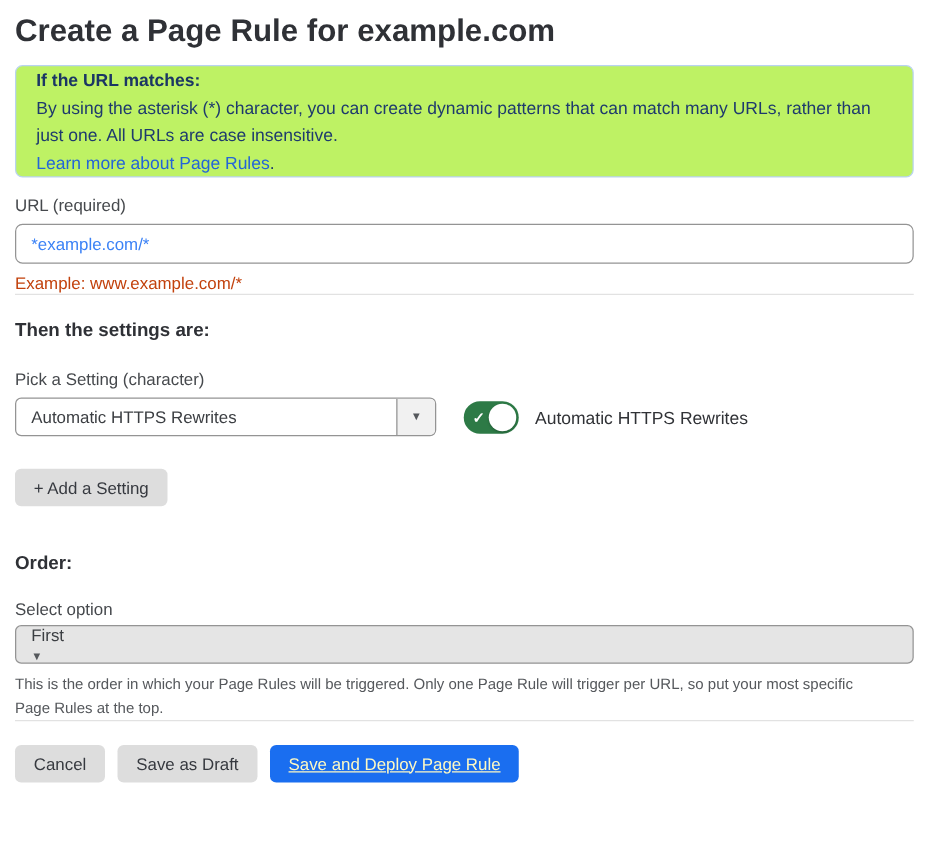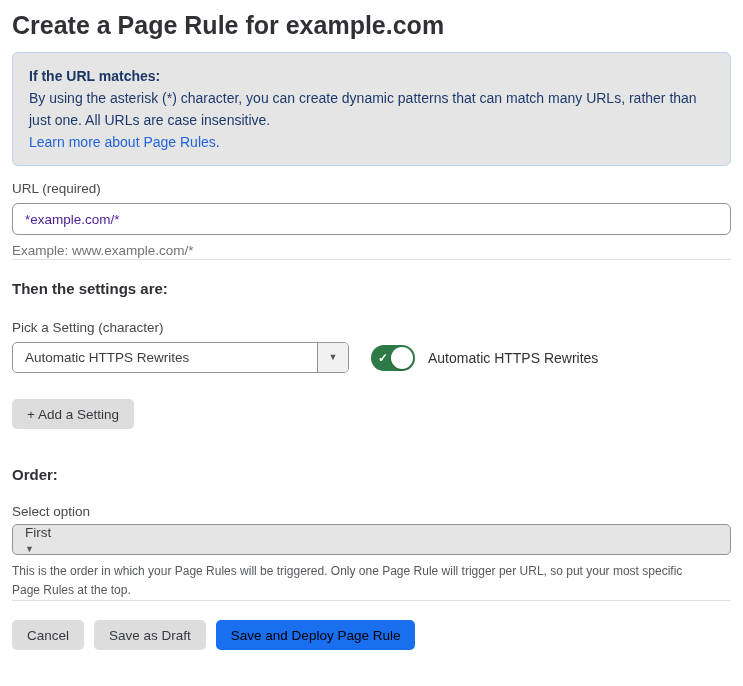--- a/index.html
+++ b/index.html
@@ -14,24 +14,24 @@
   .page-title {
     margin-top: 14px;
     font-size: 25px;
     font-weight: 700;
     color: #2f3136;
     line-height: 22px;
   }
 
   .info-box {
     margin-top: 16px;
-    background: #e5e5e5;
+    background: #bef264;
     border: 1px solid #b9d3f0;
     border-radius: 6px;
-    padding: 12px 16px;
+    padding: 0 16px;
     font-size: 14px;
     line-height: 22px;
     color: #1e3a6d;
   }
   .info-box .info-heading { font-weight: 700; color: #1b3664; }
   .info-box a.info-link {
     color: #2365d8;
     cursor: pointer;
   }
 
@@ -44,30 +44,30 @@
 
   .url-input {
     margin-top: 5px;
     width: 100%;
     height: 32px;
     border: 1px solid #949494;
     border-radius: 6px;
     padding: 0 12px;
     font-family: "Liberation Sans", sans-serif;
     font-size: 13.5px;
-    color: #4c1d95;
+    color: #3b82f6;
     background: #ffffff;
     outline: none;
     display: block;
   }
 
   .helper-text {
     margin-top: 7px;
     font-size: 13.5px;
-    color: #737373;
+    color: #c2410c;
     line-height: 17px;
   }
 
   hr.divider {
     border: none;
     border-top: 1px solid #e2e2e2;
     margin: 0;
   }
   .hr-1 { margin-top: 15px; }
   .hr-2 { margin-top: 12px; }
@@ -162,21 +162,21 @@
     justify-content: center;
     height: 30px;
     border: none;
     border-radius: 5px;
     font-family: "Liberation Sans", sans-serif;
     font-size: 13.5px;
     cursor: pointer;
     padding: 0 15px;
   }
   .btn-gray { background: #dddddd; color: #36393f; }
-  .btn-blue { background: #1a6ef0; color: #000000; }
+  .btn-blue { background: #1a6ef0; color: #fef9c3; text-decoration: underline; }
 
   .add-setting-btn { margin-top: 26px; }
 
   .order-select {
     margin-top: 3px;
     width: 100%;
     height: 31px;
     border: 1px solid #949494;
     border-radius: 5px;
     background: #e5e5e5;

